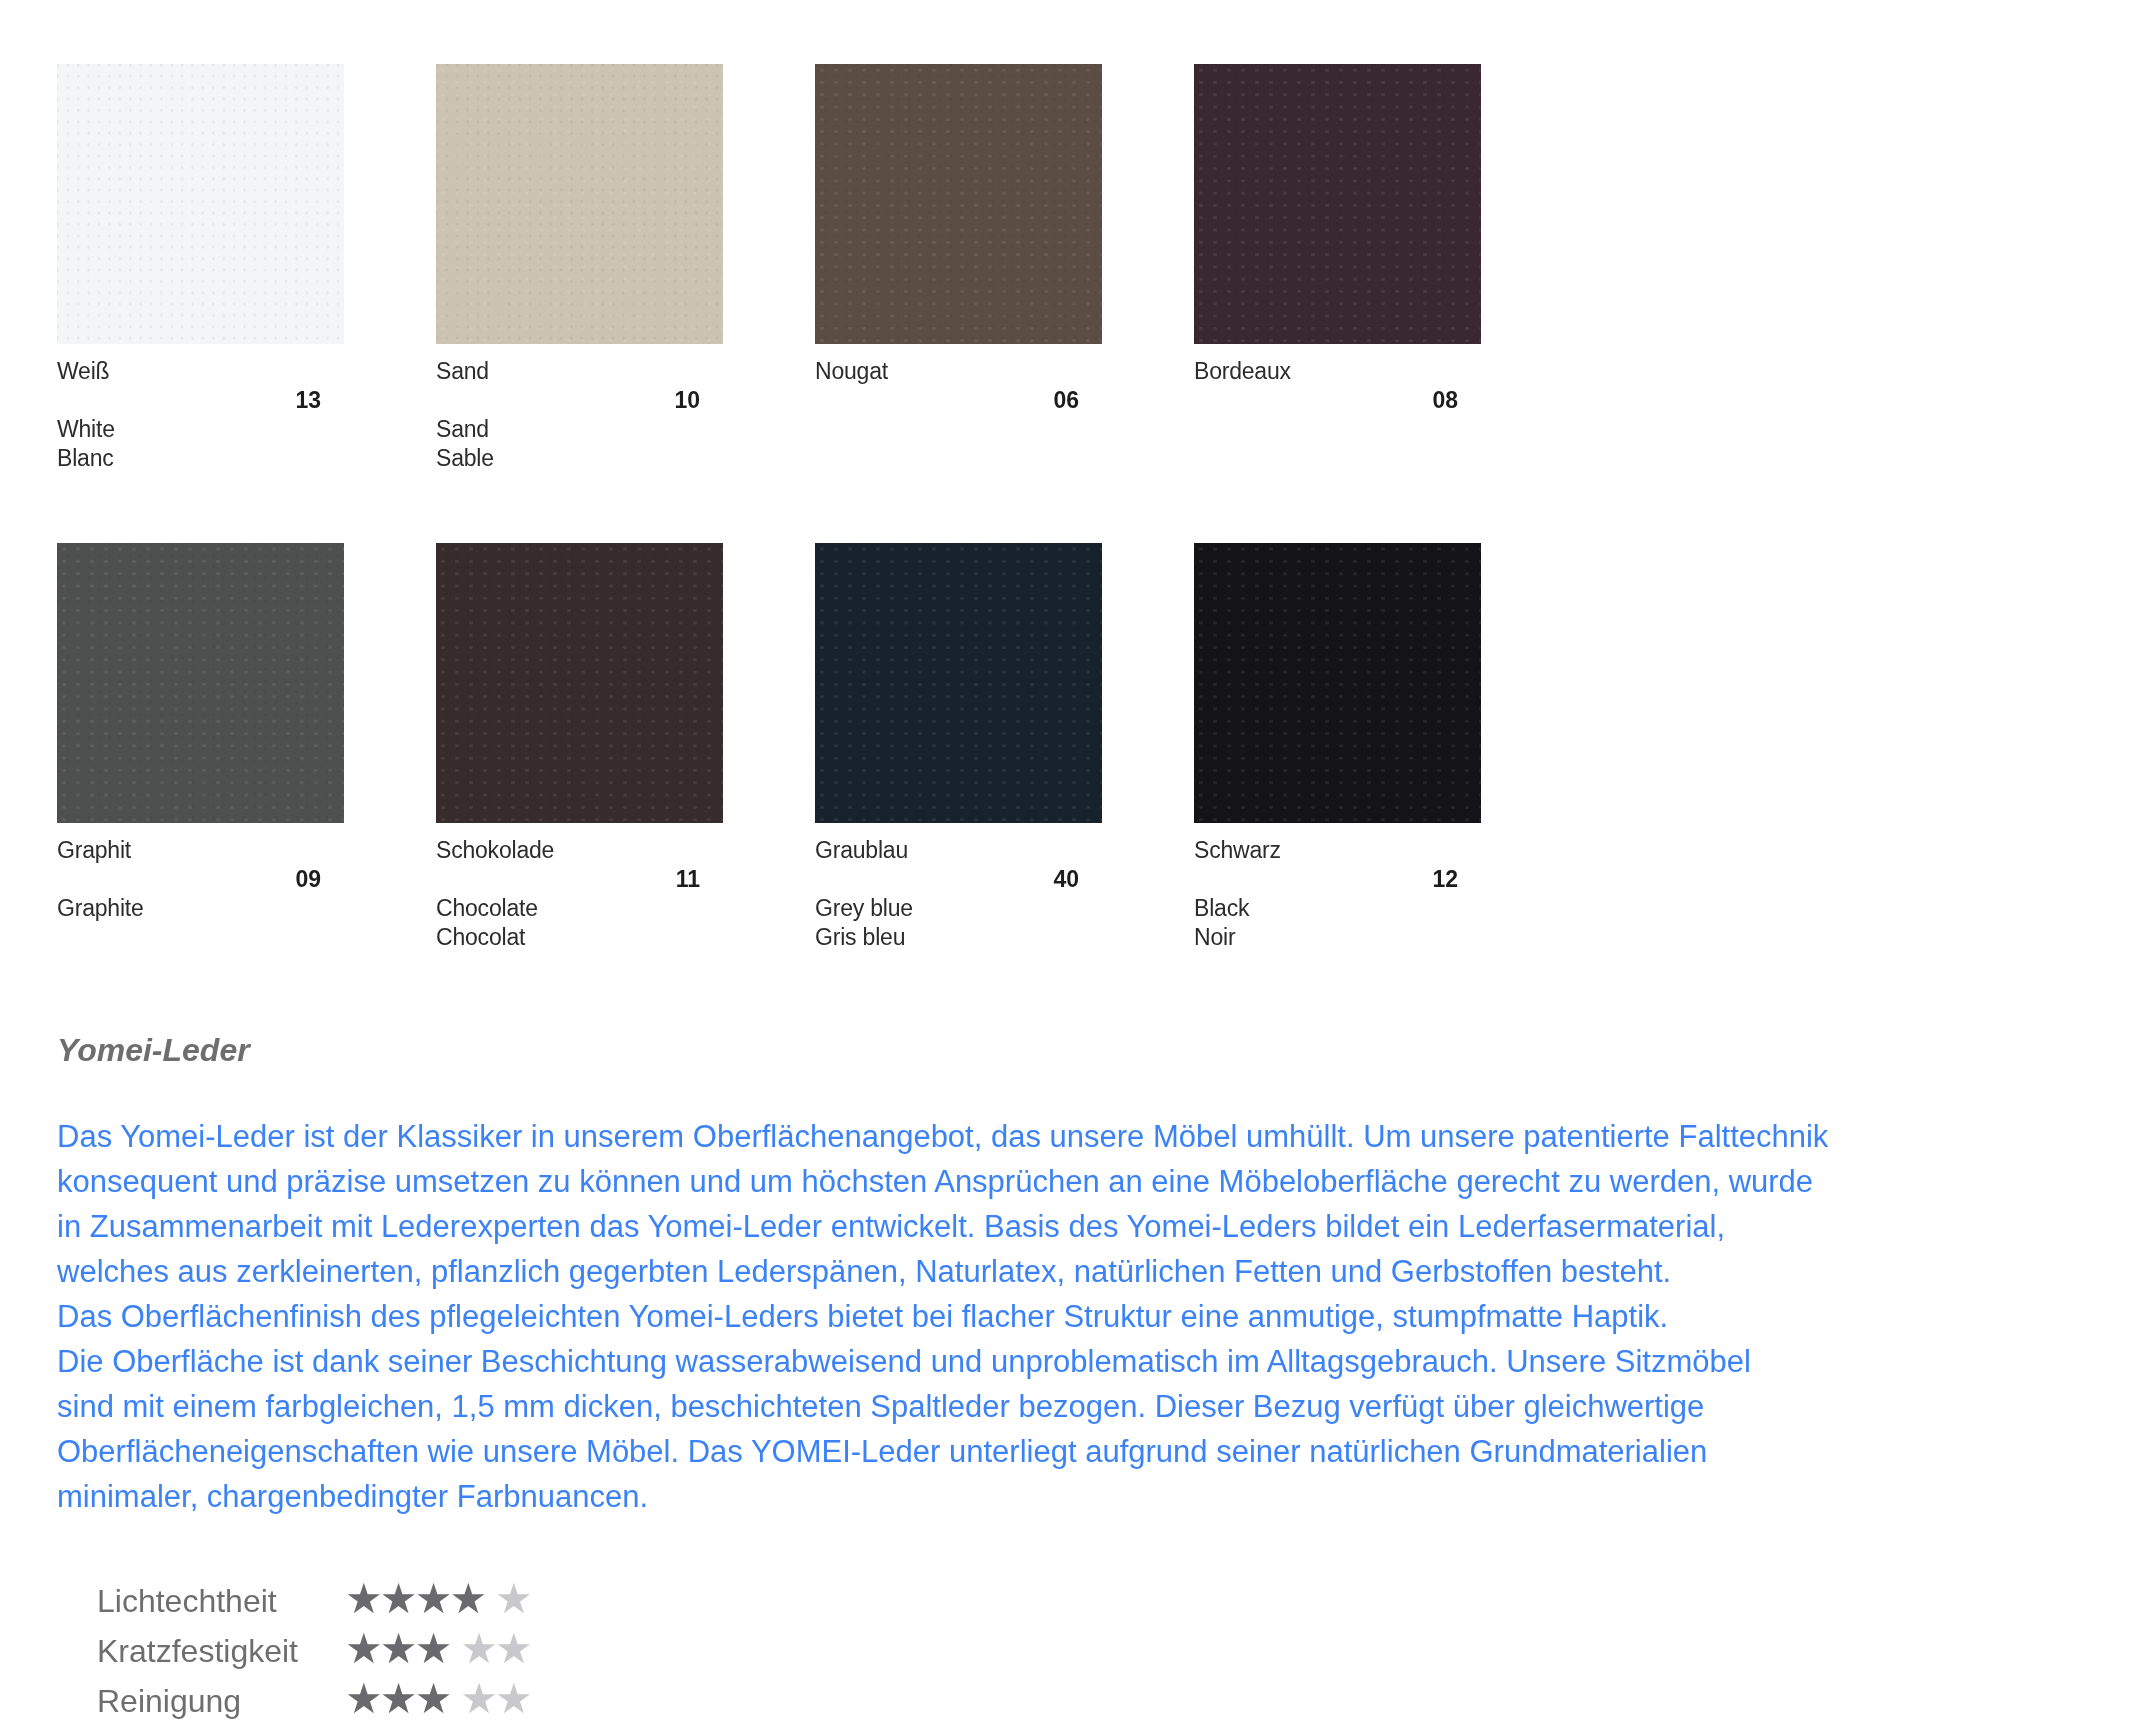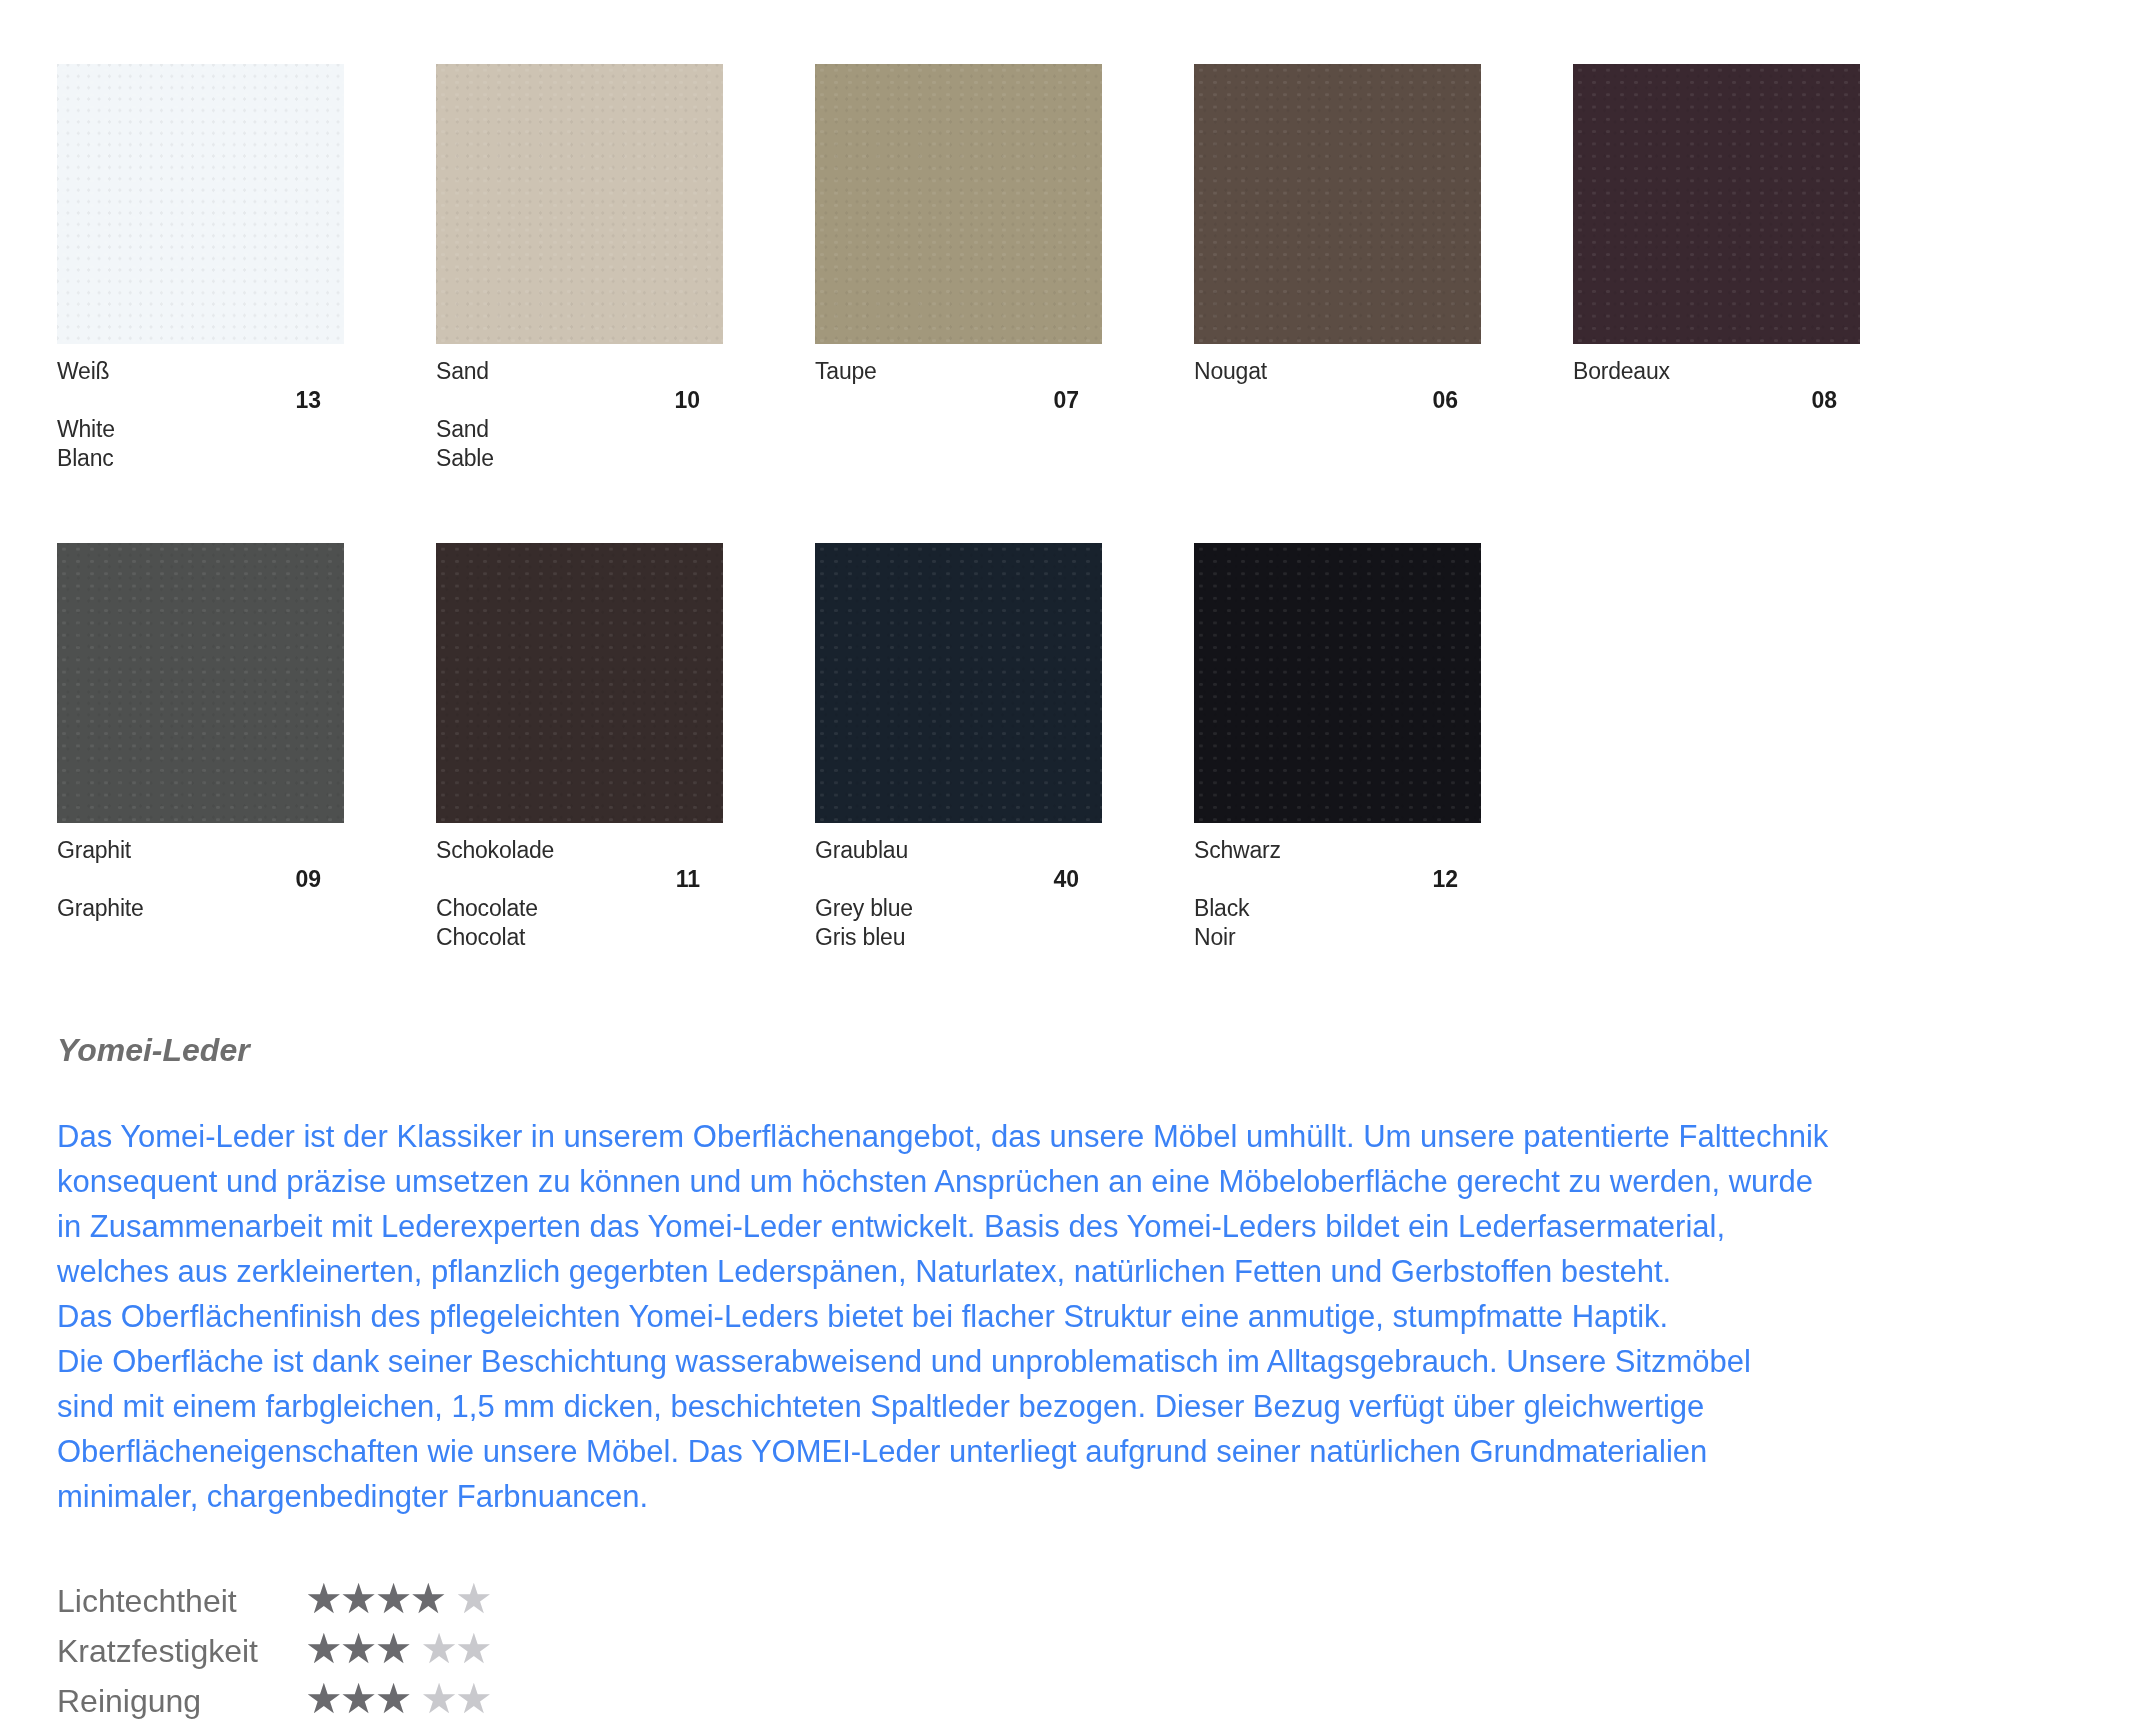--- a/index.html
+++ b/index.html
@@ -67,21 +67,21 @@
   }
   .paragraph {
     font-size: 31px;
     line-height: 45px;
     color: #3b82f6;
     white-space: pre-line;
     margin-top: 44px;
   }
 
   
-  .ratings { margin-top: 57px; }
+  .ratings { margin-top: 57px; margin-left: 40px; }
   .rating-row { display: flex; align-items: center; height: 50px; }
   .rating-label {
     width: 248px;
     font-size: 32px;
     color: #6e6e6e;
   }
   .stars {
     font-family: "DejaVu Sans", sans-serif;
     font-size: 42px;
     letter-spacing: -2.8px;
@@ -116,29 +116,20 @@
     <div class="swatch-label">
       <div class="label-line1">
         <span class="swatch-name">Sand</span>
         <span class="swatch-code">10</span>
       </div>
     <div class="name-line">Sand</div>
               <div class="name-line">Sable</div>
             </div>
   </div>
 
-  <div class="swatch-cell">
-    <div class="swatch" style="background: rgb(162, 152, 124);"></div>
-    <div class="swatch-label">
-      <div class="label-line1">
-        <span class="swatch-name">Taupe</span>
-        <span class="swatch-code">07</span>
-      </div>
-    </div>
-  </div>
 
   <div class="swatch-cell">
     <div class="swatch" style="background: rgb(92, 77, 68);"></div>
     <div class="swatch-label">
       <div class="label-line1">
         <span class="swatch-name">Nougat</span>
         <span class="swatch-code">06</span>
       </div>
     </div>
   </div>

